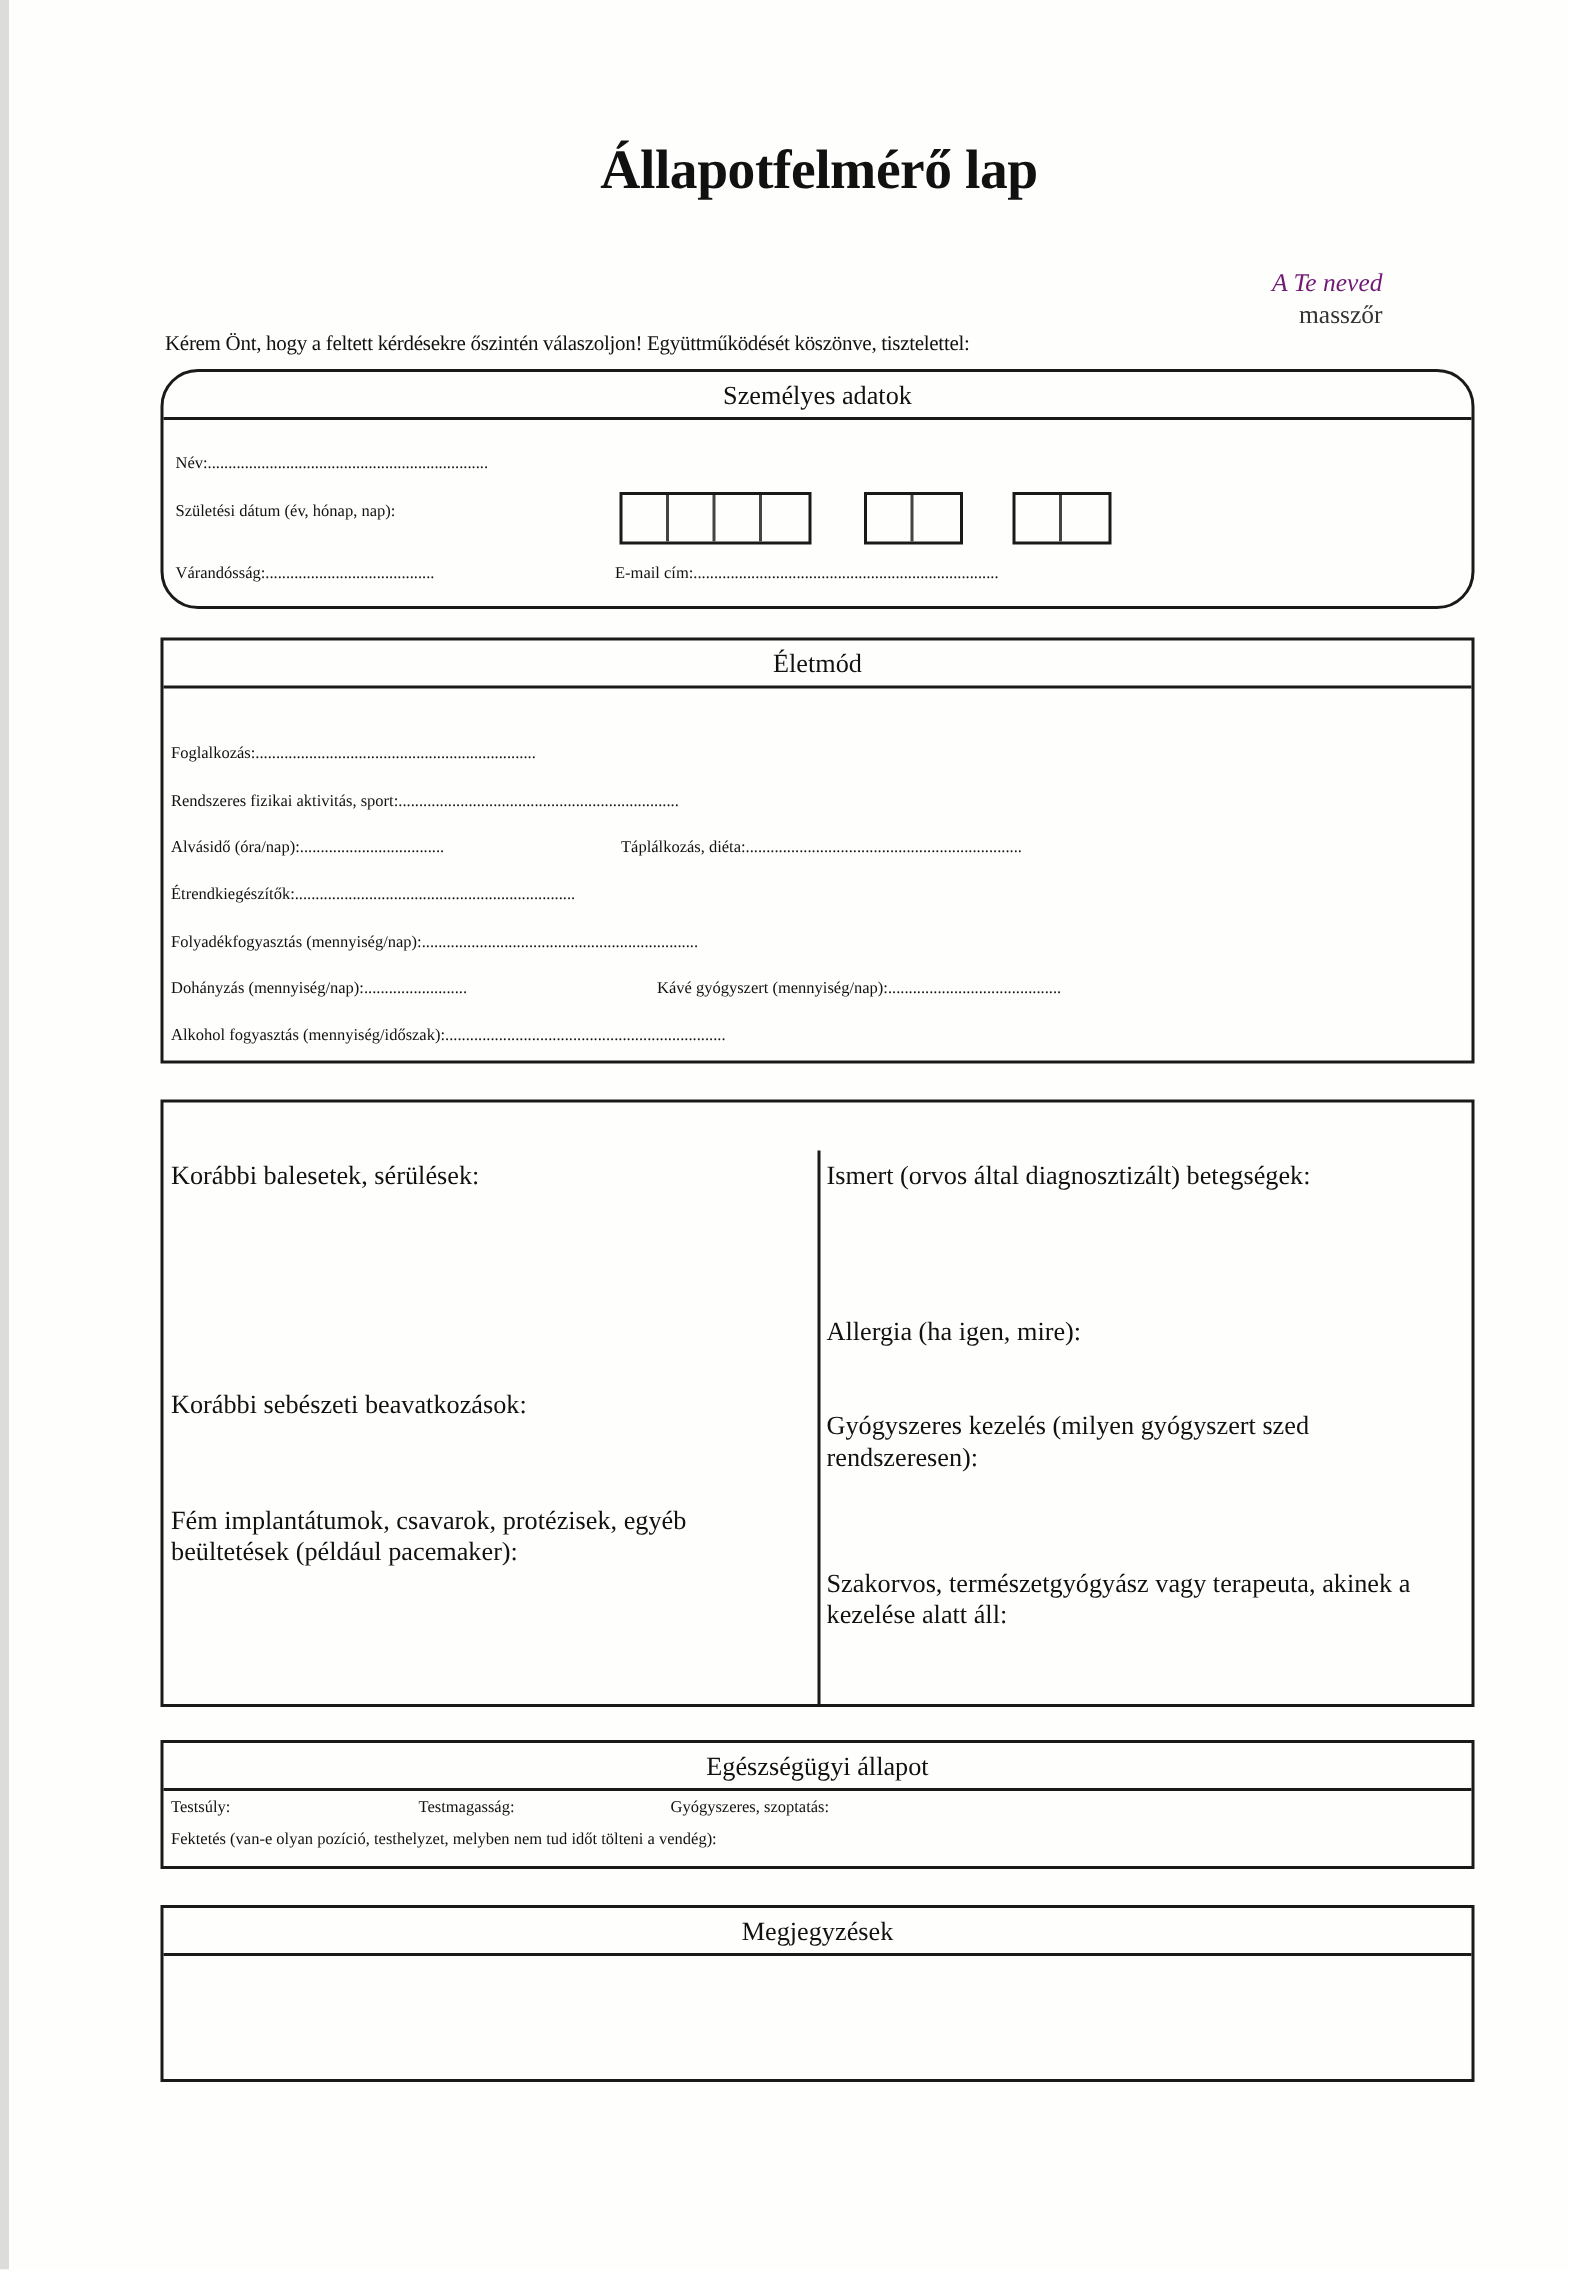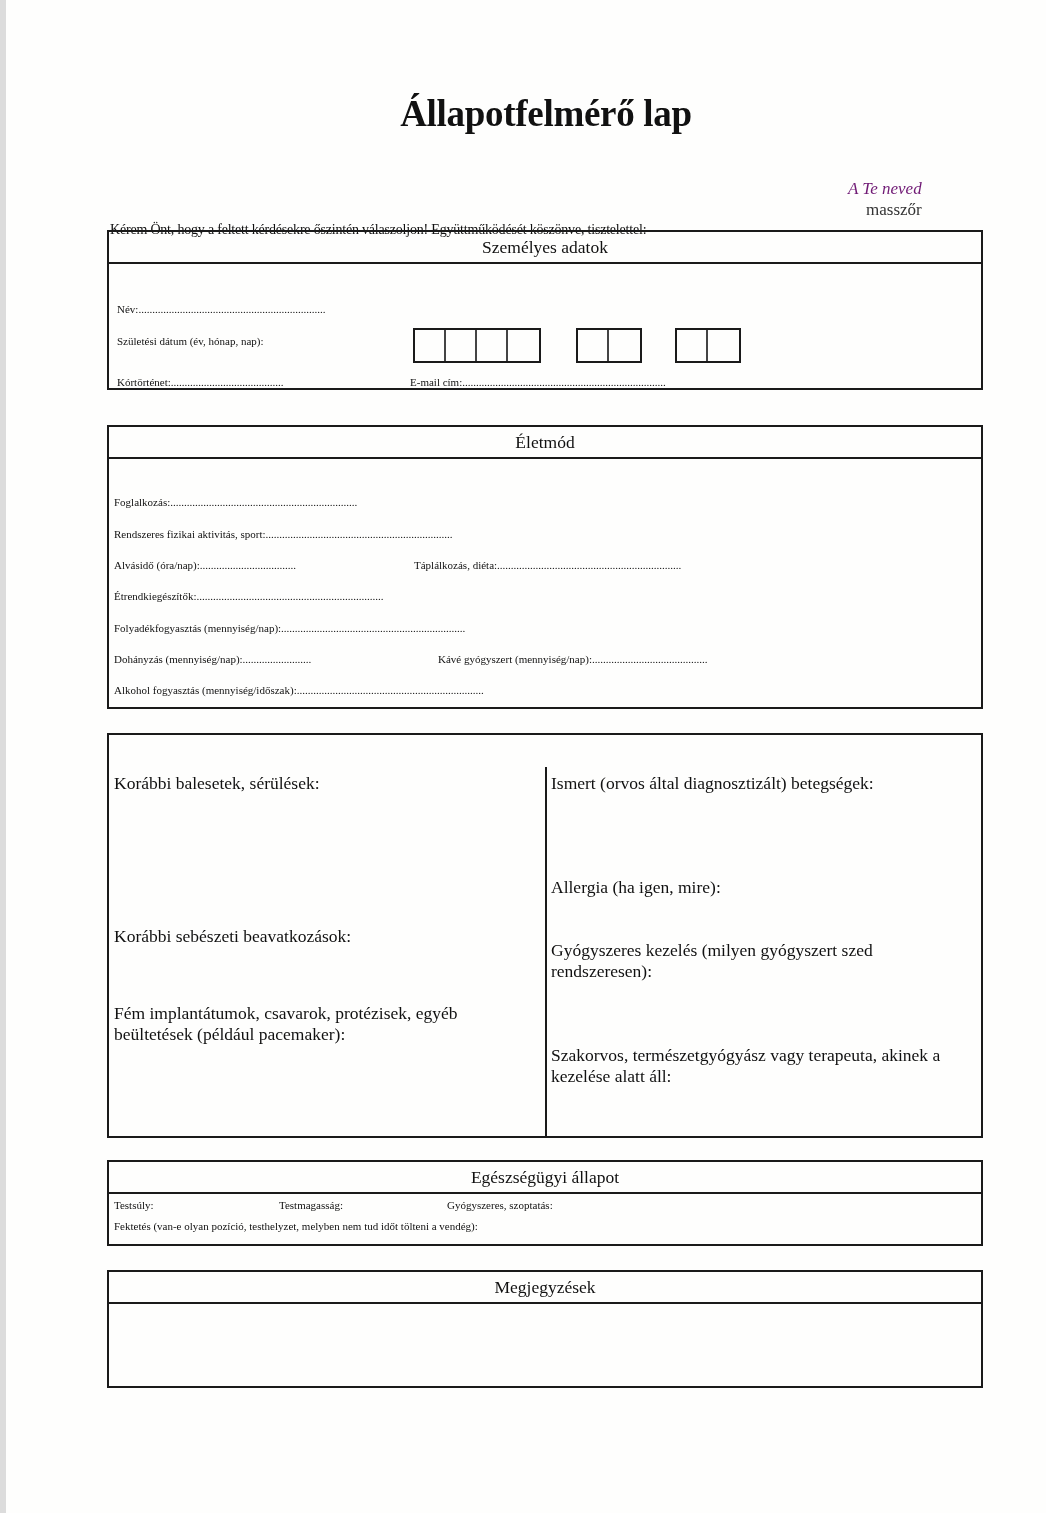--- a/index.html
+++ b/index.html
@@ -44,40 +44,40 @@
 </head>
 <body>
 
 <div class="left-strip"></div>
 
 <div class="title">Állapotfelmérő lap</div>
 <div class="intro">Kérem Önt, hogy a feltett kérdésekre őszintén válaszoljon! Együttműködését köszönve, tisztelettel:</div>
 <div class="sign-name">A Te neved</div>
 <div class="sign-role">masszőr</div>
 
-<div class="box" style="top:230px; height:156px;">
+<div class="box" style="top:246px; height:156px;border-radius:25px;">
   <div class="box-head">Személyes adatok</div>
 </div>
 <div class="line" style="left:117px; top:303px;">Név:....................................................................</div>
 <div class="line" style="left:117px; top:335px;">Születési dátum (év, hónap, nap):</div>
 <div class="datebox" style="left:413px;">
   <div class="cell"></div>
   <div class="cell"></div>
   <div class="cell"></div>
   <div class="cell"></div>
 </div>
 <div class="datebox" style="left:576px;">
   <div class="cell"></div>
   <div class="cell"></div>
 </div>
 <div class="datebox" style="left:675px;">
   <div class="cell"></div>
   <div class="cell"></div>
 </div>
-<div class="line" style="left:117px; top:376px;">Kórtörténet:.........................................</div>
+<div class="line" style="left:117px; top:376px;">Várandósság:.........................................</div>
 <div class="line" style="left:410px; top:376px;">E-mail cím:..........................................................................</div>
 
 <div class="box" style="top:425px; height:280px;">
   <div class="box-head">Életmód</div>
 </div>
 <div class="line" style="left:114px; top:496px;">Foglalkozás:....................................................................</div>
 <div class="line" style="left:114px; top:528px;">Rendszeres fizikai aktivitás, sport:....................................................................</div>
 <div class="line" style="left:114px; top:559px;">Alvásidő (óra/nap):...................................</div>
 <div class="line" style="left:414px; top:559px;">Táplálkozás, diéta:...................................................................</div>
 <div class="line" style="left:114px; top:590px;">Étrendkiegészítők:....................................................................</div>

